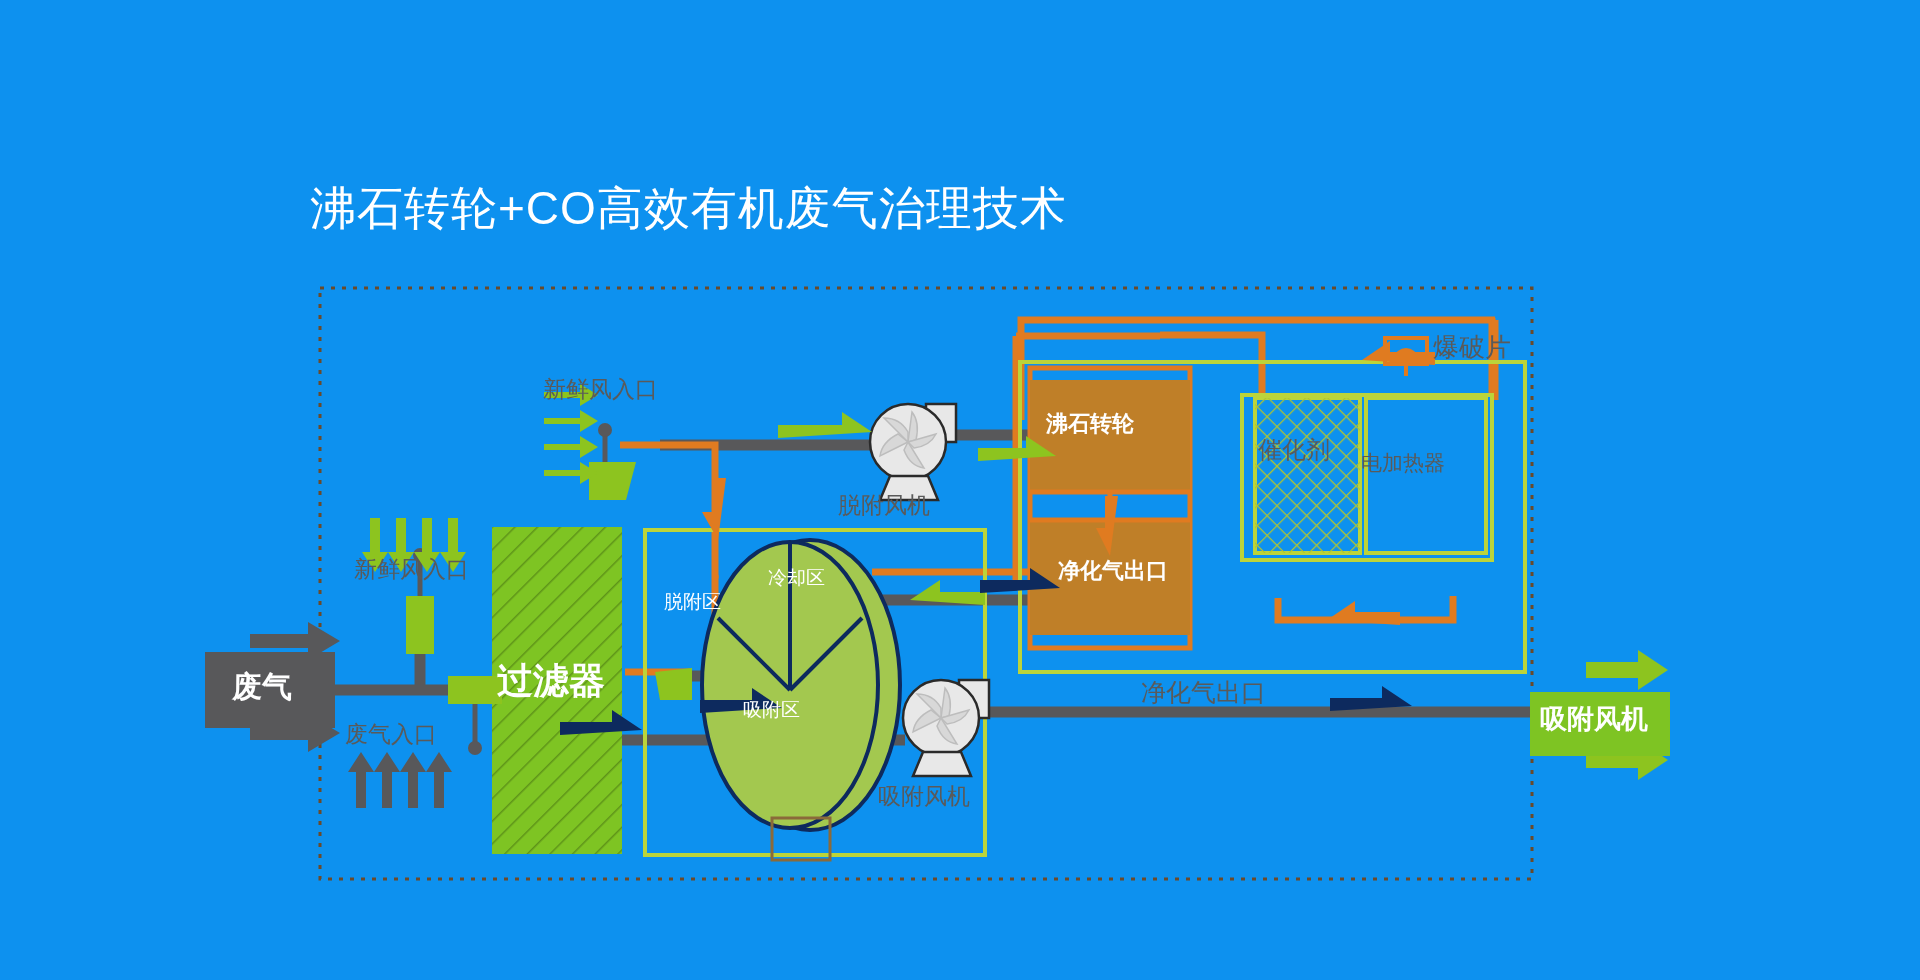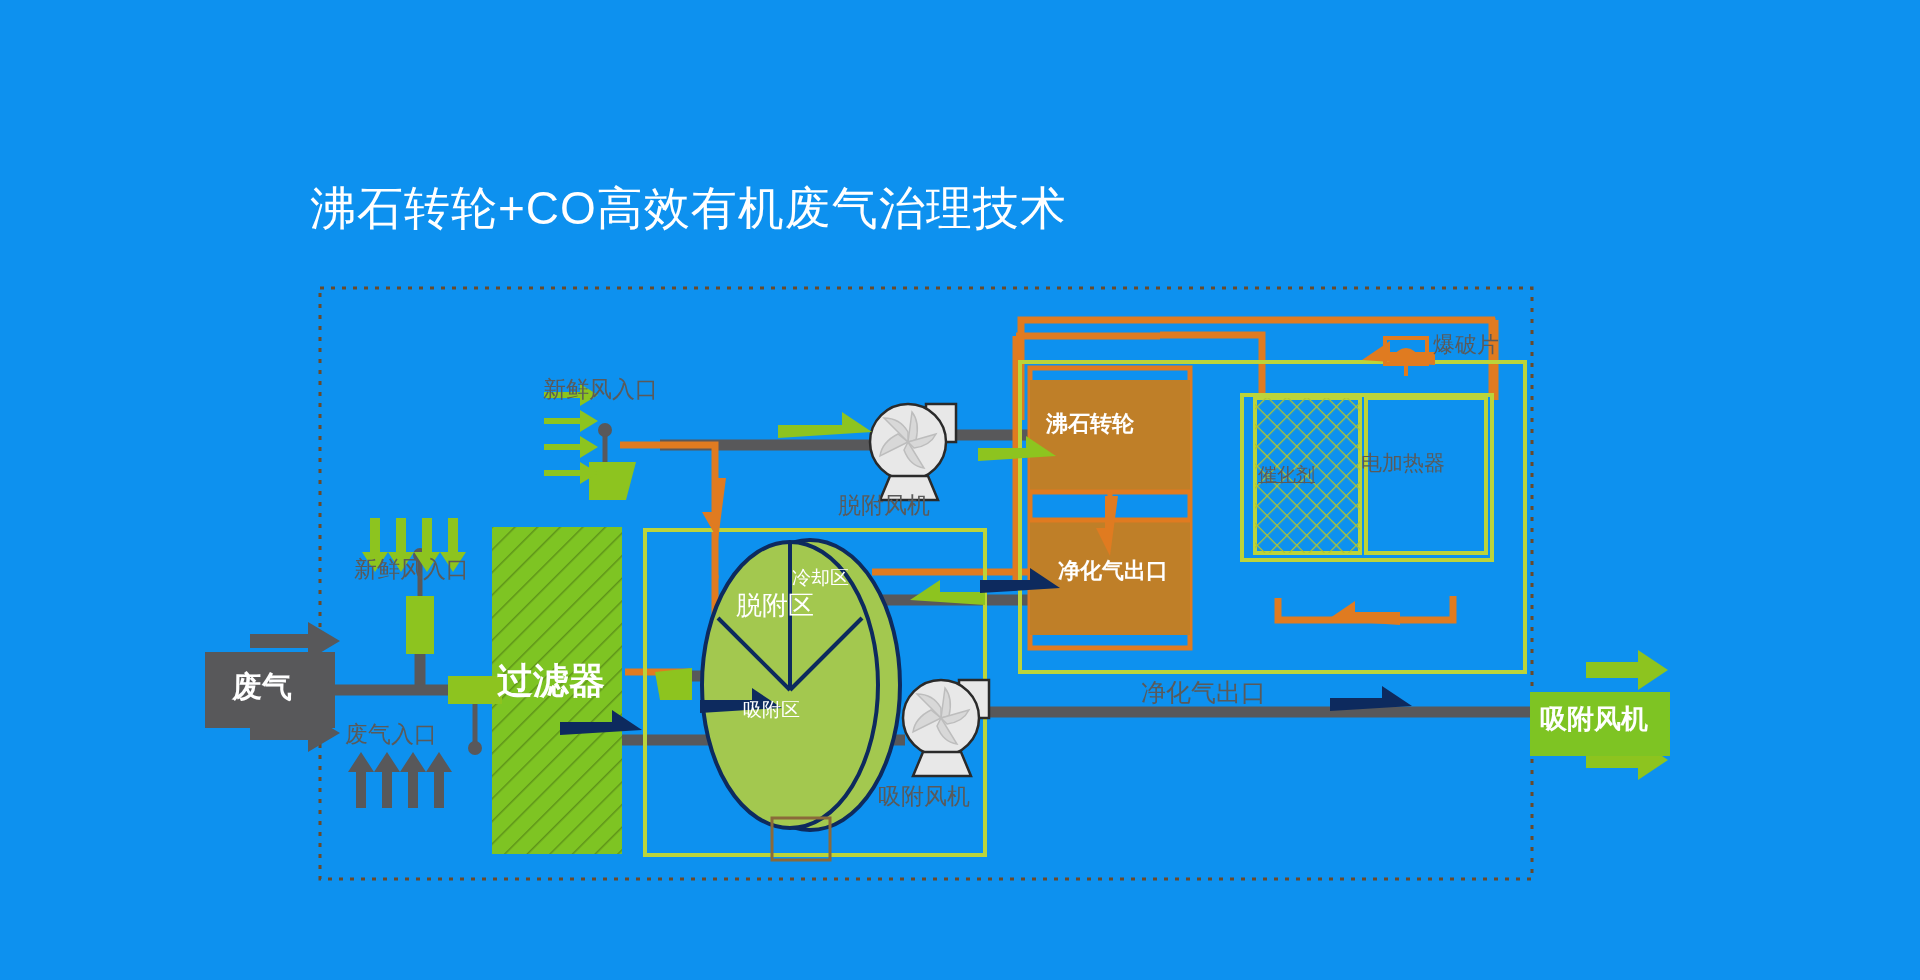--- a/index.html
+++ b/index.html
@@ -231,35 +231,35 @@
   <div class="lbl lbl-white" style="left:1540px;top:706px;font-size:27px;font-weight:bold;">吸附风机</div>
 
   <div class="lbl lbl-white" style="left:497px;top:663px;font-size:36px;font-weight:bold;">过滤器</div>
 
   <div class="lbl lbl-grey" style="left:543px;top:378px;font-size:23px;">新鲜风入口</div>
 
   <div class="lbl lbl-grey" style="left:354px;top:558px;font-size:23px;">新鲜风入口</div>
 
   <div class="lbl lbl-grey" style="left:345px;top:723px;font-size:23px;">废气入口</div>
 
-  <div class="lbl lbl-white" style="left:736px;top:592px;font-size:26px;">脱附区</div>
-
-  <div class="lbl lbl-white" style="left:768px;top:568px;font-size:19px;margin-left:24px;">冷却区</div>
+  <div class="lbl lbl-white" style="left:664px;top:592px;font-size:19px;">脱附区</div>
+
+  <div class="lbl lbl-white" style="left:768px;top:568px;font-size:19px;">冷却区</div>
 
   <div class="lbl lbl-white" style="left:743px;top:700px;font-size:19px;">吸附区</div>
 
   <div class="lbl lbl-grey" style="left:838px;top:494px;font-size:23px;">脱附风机</div>
 
   <div class="lbl lbl-grey" style="left:878px;top:785px;font-size:23px;">吸附风机</div>
 
   <div class="lbl lbl-white" style="left:1046px;top:413px;font-size:22px;font-weight:bold;">沸石转轮</div>
 
   <div class="lbl lbl-white" style="left:1058px;top:560px;font-size:22px;font-weight:bold;">净化气出口</div>
 
-  <div class="lbl lbl-grey" style="left:1258px;top:465px;font-size:19px;text-decoration:underline;">催化剂</div>
+  <div class="lbl lbl-grey" style="left:1258px;top:438px;font-size:24px;">催化剂</div>
 
   <div class="lbl lbl-grey" style="left:1361px;top:452px;font-size:21px;">电加热器</div>
 
-  <div class="lbl lbl-grey" style="left:1433px;top:334px;font-size:22px;">爆破片</div>
+  <div class="lbl lbl-grey" style="left:1433px;top:334px;font-size:26px;">爆破片</div>
 
   <div class="lbl lbl-grey" style="left:1141px;top:680px;font-size:25px;">净化气出口</div>
 
 </div>
 
 </body></html>

